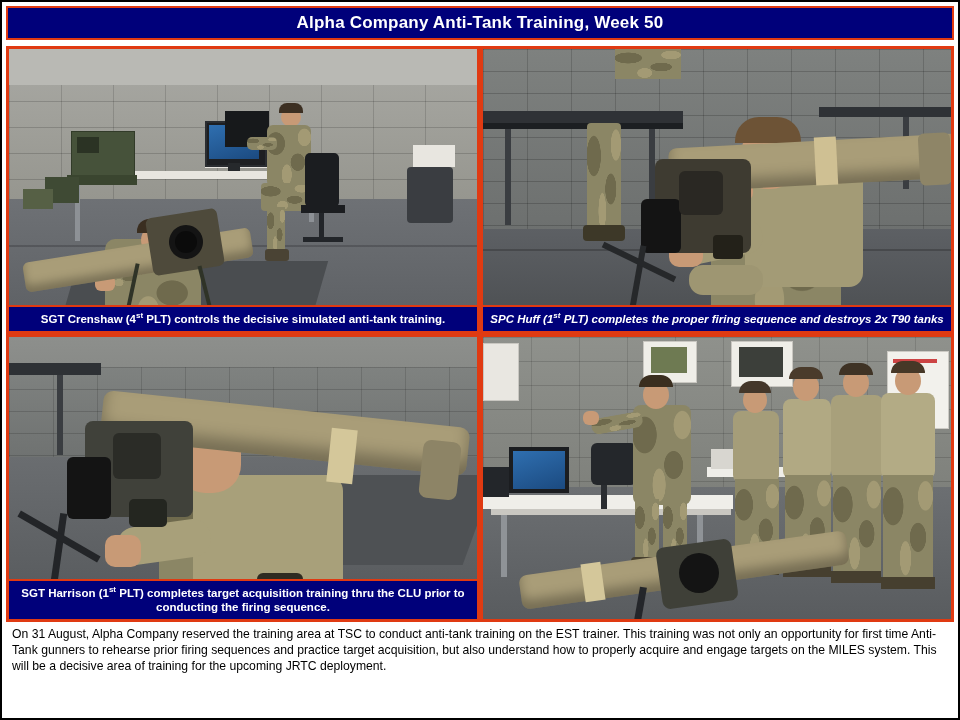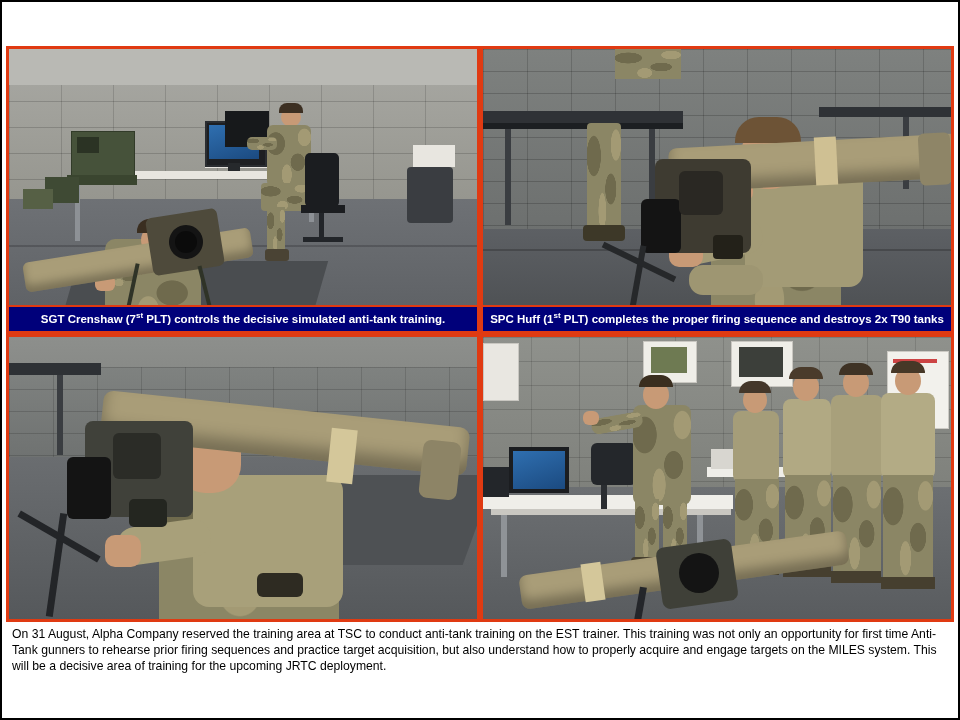--- a/index.html
+++ b/index.html
@@ -53,21 +53,21 @@
     height: 576px;
   }
   .cell {
     position: absolute;
     box-sizing: border-box;
     border: 3px solid #e03a12;
     overflow: hidden;
     background: #55585c;
   }
   .cell.tl { left: 0px;   top: 0px;   width: 474px; height: 288px; }
-  .cell.tr { left: 474px; top: 0px;   width: 474px; height: 288px; }
+  .cell.tr { left: 474px; top: 0px;   width: 474px; height: 288px; font-style: italic; }
   .cell.bl { left: 0px;   top: 288px; width: 474px; height: 288px; }
   .cell.br { left: 474px; top: 288px; width: 474px; height: 288px; }
 
   .photo {
     position: absolute;
     left: 0; top: 0; right: 0; bottom: 0;
     overflow: hidden;
   }
 
   
@@ -145,20 +145,23 @@
   }
   .screen-blue {
     background: linear-gradient(160deg, #2f6fb0, #1b4a80);
   }
 </style>
 </head>
 <body>
 
 <div class="page">
 
+  <div class="title-bar">
+    <div class="title-text">Alpha Company Anti-Tank Training, Week 50</div>
+  </div>
 
   <div class="grid">
 
     <div class="cell tl">
       <div class="photo">
         <div class="sc">
 
           <div class="obj cinder" style="left:0;top:0;width:468px;height:150px;"></div>
 
           <div class="obj" style="left:0;top:0;width:468px;height:36px;background:#b9b9b4;"></div>
@@ -216,21 +219,21 @@
 
           <div class="obj" style="left:140px;top:164px;width:72px;height:58px;background:#4e4a3b;border-radius:6px;transform:rotate(-9deg);"></div>
           <div class="obj black" style="left:160px;top:176px;width:34px;height:34px;border-radius:50%;transform:rotate(-9deg);"></div>
           <div class="obj" style="left:166px;top:182px;width:22px;height:22px;border-radius:50%;background:#0b0b0b;"></div>
 
           <div class="obj" style="left:120px;top:214px;width:4px;height:64px;background:#2f3327;transform:rotate(12deg);"></div>
           <div class="obj" style="left:196px;top:216px;width:4px;height:62px;background:#2f3327;transform:rotate(-14deg);"></div>
         </div>
       </div>
       <div class="caption">
-        <span>SGT Crenshaw (7</span><sup>st</sup><span> PLT) controls the decisive simulated anti-tank training.</span>
+        <span>SGT Crenshaw (4</span><sup>st</sup><span> PLT) controls the decisive simulated anti-tank training.</span>
       </div>
     </div>
 
     <div class="cell tr">
       <div class="photo">
         <div class="sc">
           <div class="obj cinder2" style="left:0;top:0;width:468px;height:180px;"></div>
           <div class="obj" style="left:0;top:180px;width:468px;height:102px;background:linear-gradient(to bottom,#5d6064,#4a4d50);"></div>
           <div class="obj" style="left:0;top:200px;width:468px;height:2px;background:rgba(0,0,0,0.2);"></div>
 
@@ -301,20 +304,23 @@
           <div class="obj" style="left:412px;top:104px;width:38px;height:58px;background:#8d8466;border-radius:8px;transform:rotate(6deg);"></div>
 
           <div class="obj" style="left:76px;top:84px;width:108px;height:96px;background:#40413a;border-radius:8px;"></div>
           <div class="obj black" style="left:58px;top:120px;width:44px;height:62px;border-radius:6px;"></div>
           <div class="obj" style="left:104px;top:96px;width:48px;height:46px;background:#2b2c27;border-radius:6px;"></div>
           <div class="obj" style="left:120px;top:162px;width:38px;height:28px;background:#242620;border-radius:5px;"></div>
 
           <div class="obj" style="left:44px;top:176px;width:7px;height:104px;background:#232528;transform:rotate(8deg);"></div>
           <div class="obj" style="left:4px;top:196px;width:92px;height:7px;background:#232528;transform:rotate(30deg);"></div>
         </div>
+      </div>
+      <div class="caption">
+        <span>SGT Harrison (1</span><sup>st</sup><span> PLT) completes target acquisition training thru the CLU prior to conducting the firing sequence.</span>
       </div>
     </div>
 
     <div class="cell br">
       <div class="photo">
         <div class="sc">
           <div class="obj cinder2" style="left:0;top:0;width:468px;height:150px;background:
             repeating-linear-gradient(to bottom, rgba(0,0,0,0.14) 0 1px, rgba(0,0,0,0) 1px 24px),
             repeating-linear-gradient(to right, rgba(0,0,0,0.12) 0 1px, rgba(0,0,0,0) 1px 48px),
             linear-gradient(to bottom,#8f918c,#7f817c);"></div>

